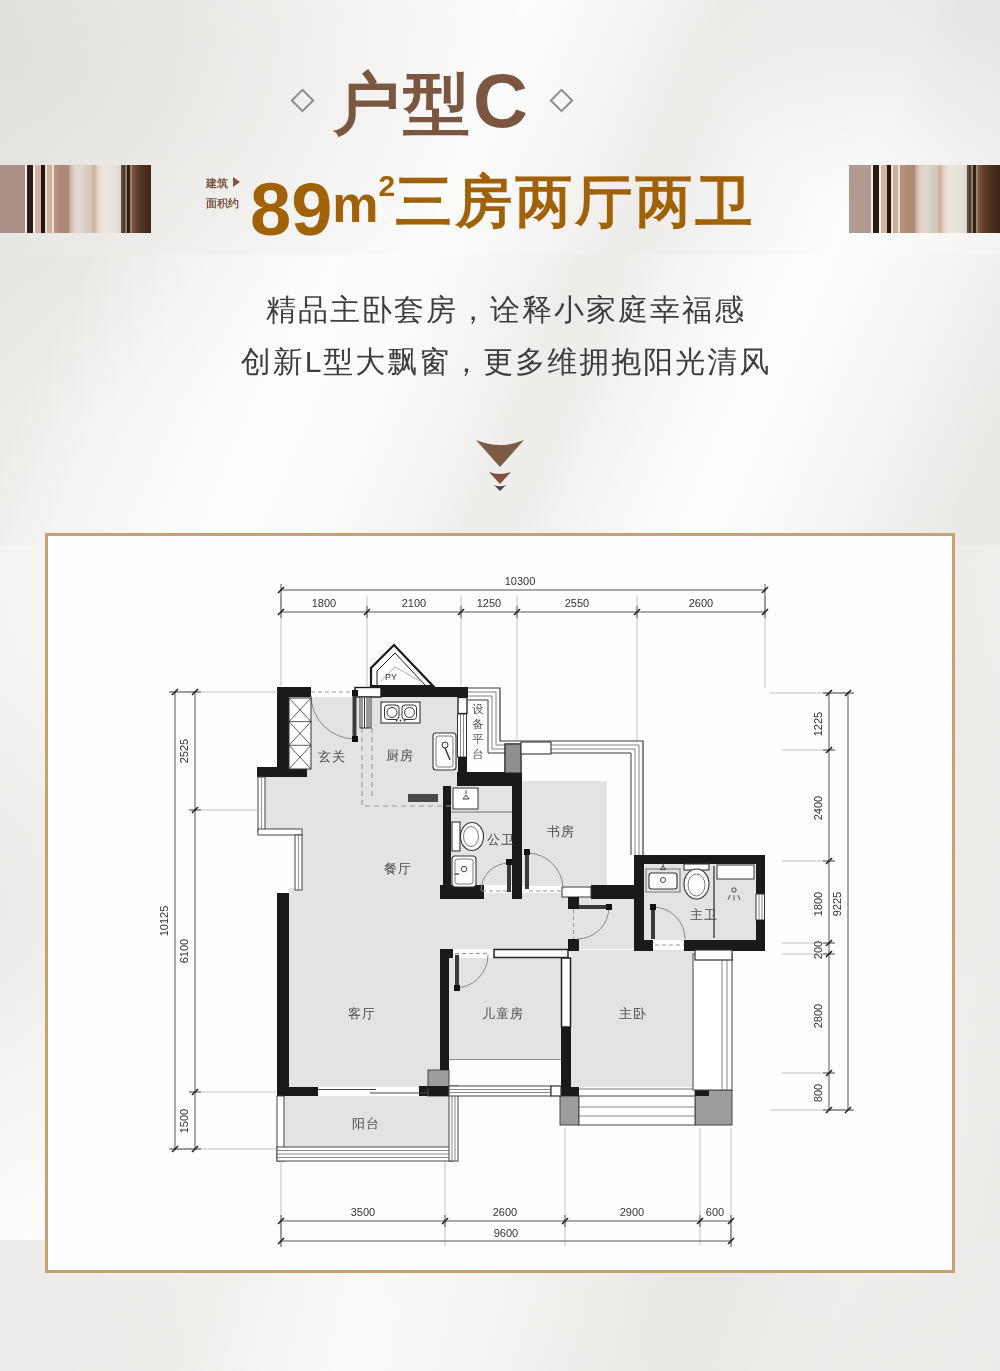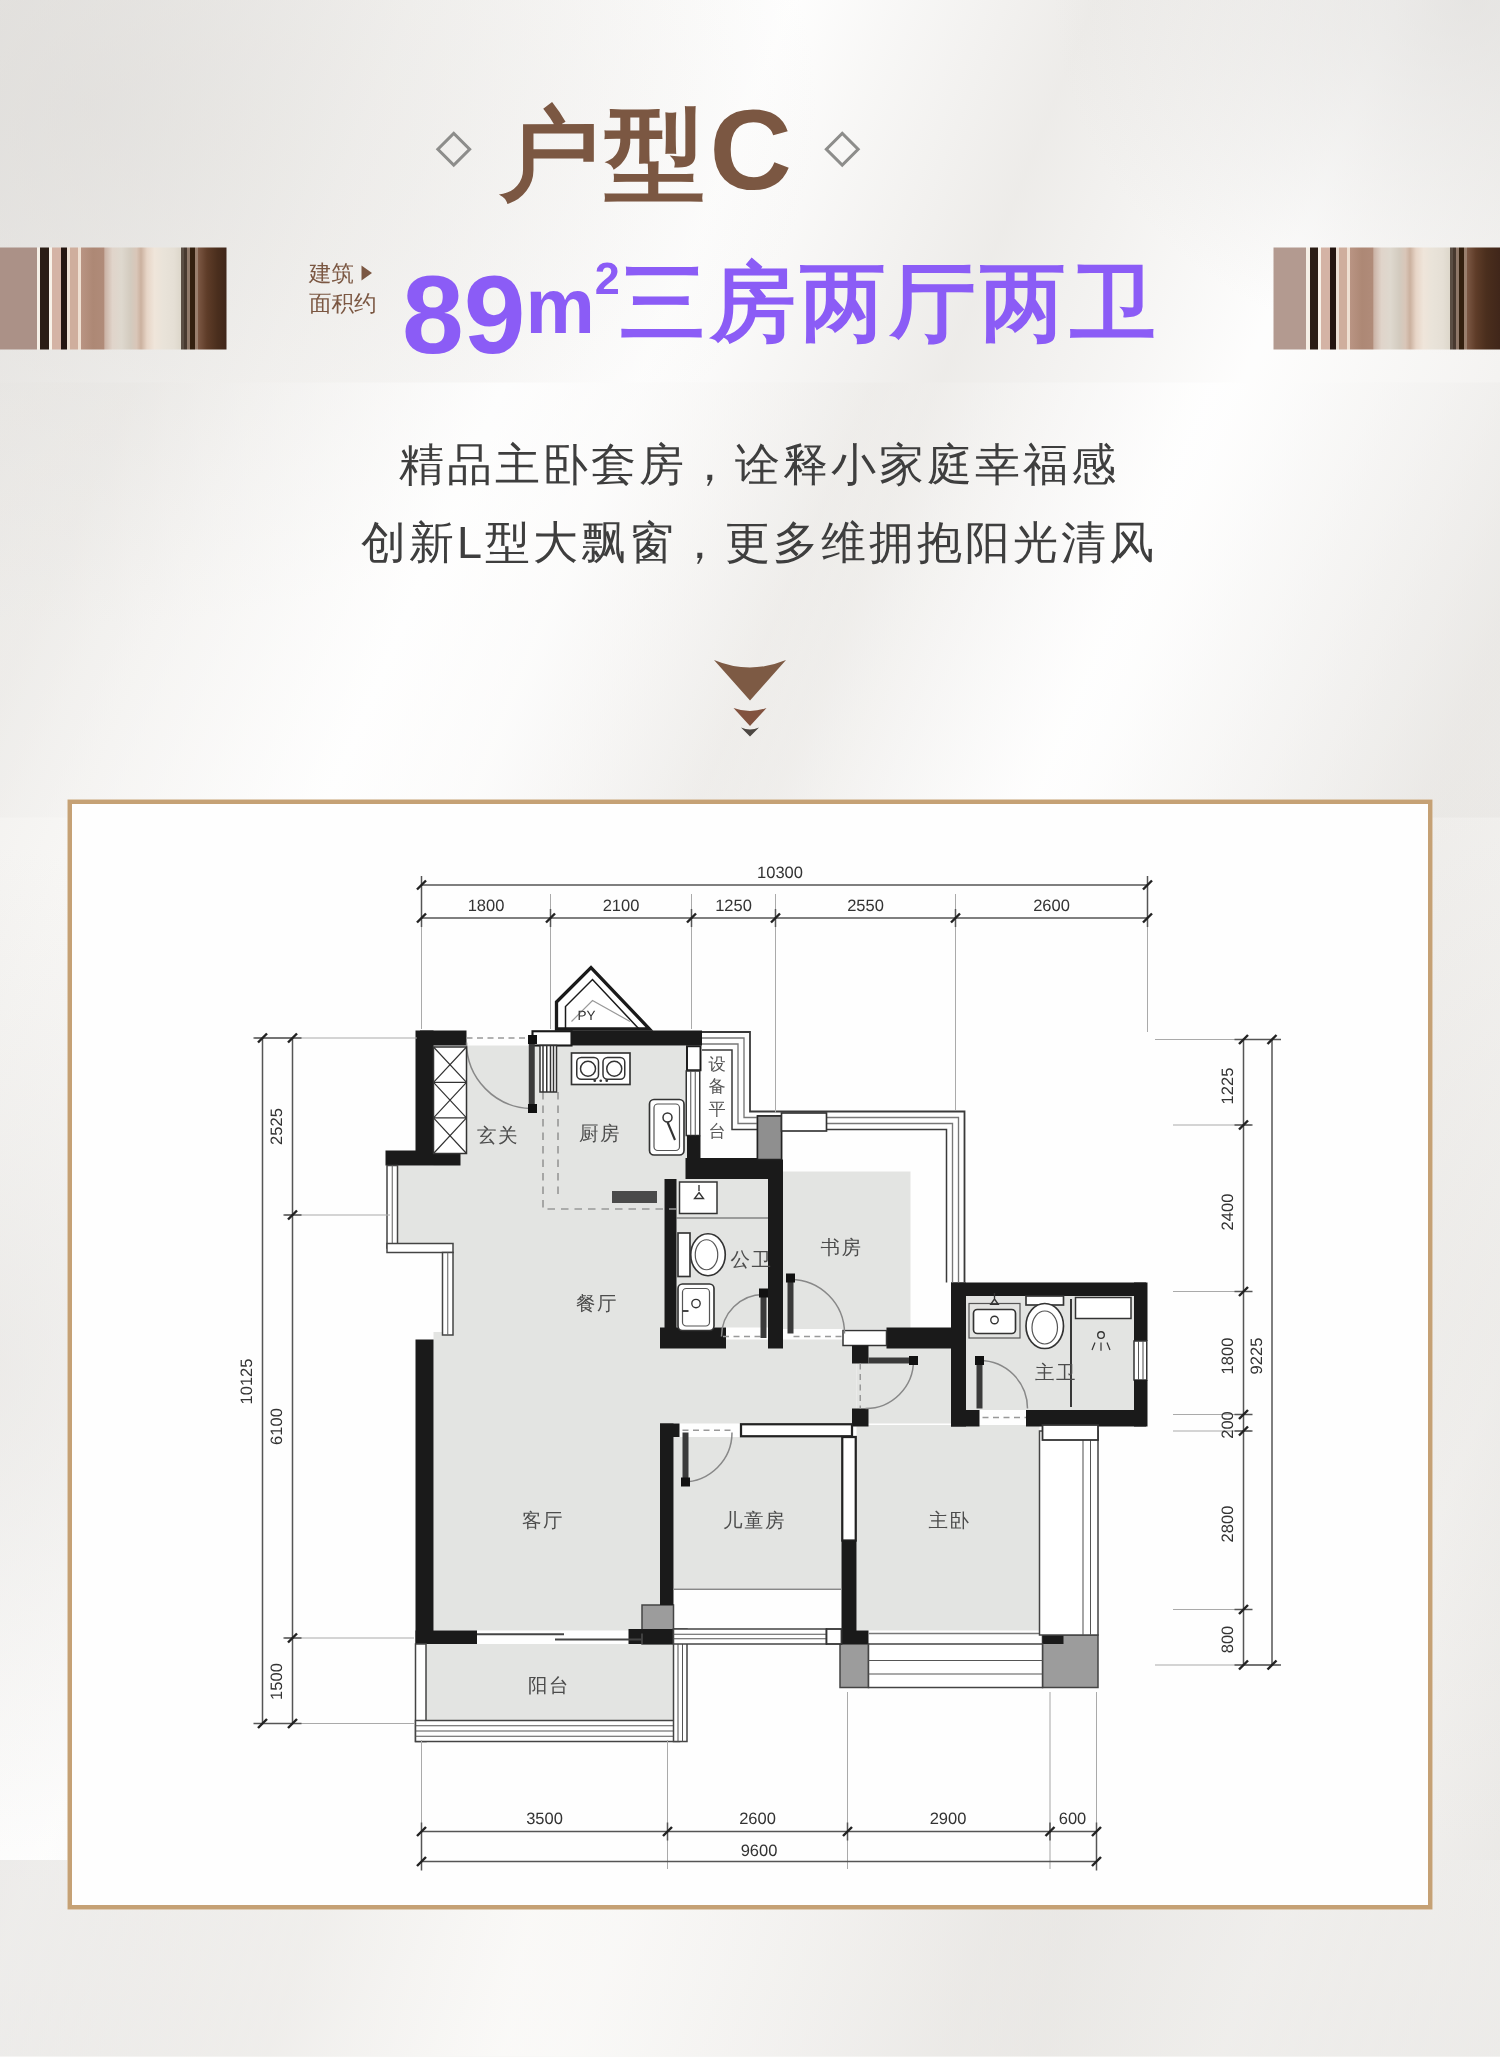--- a/index.html
+++ b/index.html
@@ -24,23 +24,23 @@
 <div class="abs" style="left:0;top:57px;width:864px;text-align:center;color:#7b5742;font-size:67px;font-weight:bold;letter-spacing:3px;">
   <span style="display:inline-block;width:13px;height:13px;border:2px solid #8d8d8b;transform:rotate(45deg);vertical-align:18px;margin-right:22px;"></span>户型<span style="font-size:76px;">C</span><span style="display:inline-block;width:13px;height:13px;border:2px solid #8d8d8b;transform:rotate(45deg);vertical-align:18px;margin-left:22px;"></span>
 </div>
 
 <div class="abs" style="left:0;top:165px;width:151px;height:68px;background:linear-gradient(90deg,
 #ab9187 0 25px,#f5efe6 25px 27px,#2b1d15 27px 33px,#f7f1e8 33px 35px,#d4b3a5 35px 41px,#241510 41px 45px,#ece0d4 45px 47px,#cfae9d 47px 52px,#efe0d2 52px 54px,#b99483 54px,#ad8875 62px,#b08b79 69px,#cbb3a6 70px,#e0d4ca 75px,#ded8ce 81px,#d3cbbf 87px,#d9c6b8 91px,#cbb19f 94px,#e7d5c7 98px,#efe5da 103px,#e9e3d9 109px,#e5dfd5 116px,#ded8cc 120px 121px,#5b4e44 121px 123px,#48392f 123px 125px,#8f7869 125px 127px,#33200f 127px 130px,#997f6d 130px 132px,#7c5844 132px,#5e3c28 138px,#4a2e1d 145px,#40261a 151px);"></div>
 
 <div class="abs" style="left:849px;top:165px;width:151px;height:68px;background:linear-gradient(90deg,
 #b39a90 0 22px,#f5efe6 22px 24px,#2b1d15 24px 30px,#f7f1e8 30px 32px,#d4b3a5 32px 38px,#241510 38px 42px,#ece0d4 42px 44px,#cfae9d 44px 49px,#efe0d2 49px 51px,#b99483 51px,#ad8875 59px,#b08b79 66px,#cbb3a6 67px,#e0d4ca 72px,#ded8ce 78px,#d3cbbf 84px,#d9c6b8 88px,#cbb19f 91px,#e7d5c7 95px,#efe5da 100px,#e9e3d9 106px,#e5dfd5 113px,#ded8cc 117px 118px,#5b4e44 118px 120px,#48392f 120px 122px,#8f7869 122px 124px,#33200f 124px 127px,#997f6d 127px 129px,#7c5844 129px,#5e3c28 135px,#4a2e1d 142px,#40261a 151px);"></div>
 
-<div class="abs" style="left:206px;top:173px;color:#7b5742;font-size:15px;font-weight:normal;line-height:20px;letter-spacing:0;">建筑<span style="display:inline-block;width:0;height:0;border-left:7px solid #7b5742;border-top:5px solid transparent;border-bottom:5px solid transparent;margin-left:5px;"></span><br>面积约</div>
-
-<div class="abs" style="left:250px;top:164px;color:#8b5cf6;font-weight:bold;white-space:nowrap;margin-left:18px;">
+<div class="abs" style="left:206px;top:173px;color:#7b5742;font-size:11px;font-weight:bold;line-height:20px;letter-spacing:0;">建筑<span style="display:inline-block;width:0;height:0;border-left:7px solid #7b5742;border-top:5px solid transparent;border-bottom:5px solid transparent;margin-left:5px;"></span><br>面积约</div>
+
+<div class="abs" style="left:250px;top:164px;color:#a16207;font-weight:bold;white-space:nowrap;">
   <span style="font-size:74px;letter-spacing:0;vertical-align:-13px;">89</span><span style="font-size:52px;">m</span><span style="font-size:30px;vertical-align:26px;">2</span><span style="font-size:57px;letter-spacing:3px;vertical-align:1px;">三房两厅两卫</span>
 </div>
 
 <div class="abs" style="left:6px;top:290px;width:1000px;text-align:center;color:#3e3e3e;font-size:30px;letter-spacing:2px;">精品主卧套房，诠释小家庭幸福感</div>
 
 <div class="abs" style="left:6px;top:342px;width:1000px;text-align:center;color:#3e3e3e;font-size:30px;letter-spacing:2px;">创新L型大飘窗，更多维拥抱阳光清风</div>
 
 <svg class="abs" style="left:468px;top:436px;" width="64" height="56" viewBox="0 0 64 56">
   <path d="M8,4 Q32,14 56,4 L32,31 Z" fill="#7d5a44"></path>
   <path d="M21,36 Q32,40 43,36 L32,48 Z" fill="#82523f"></path>

